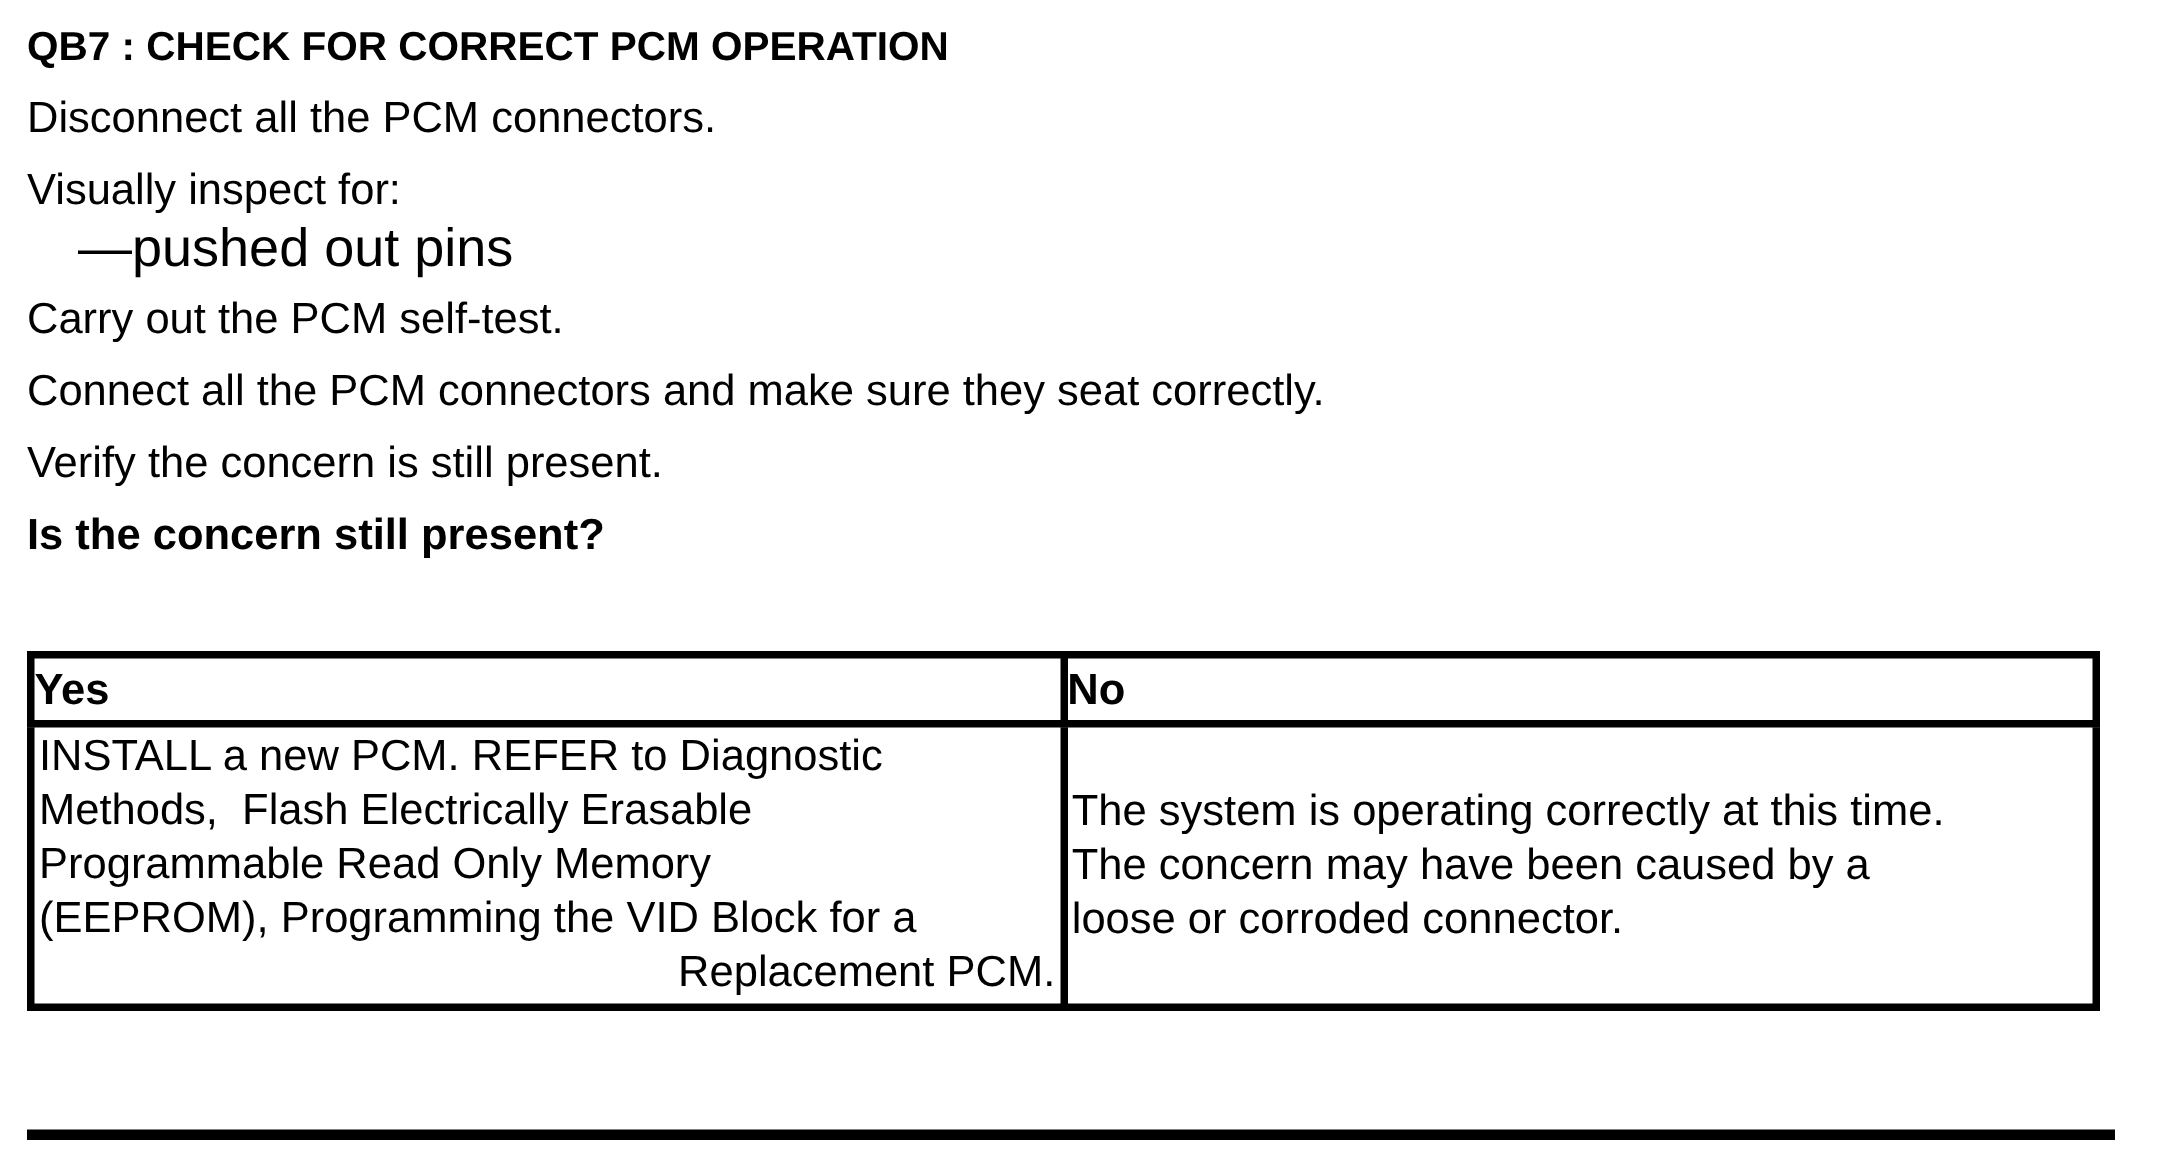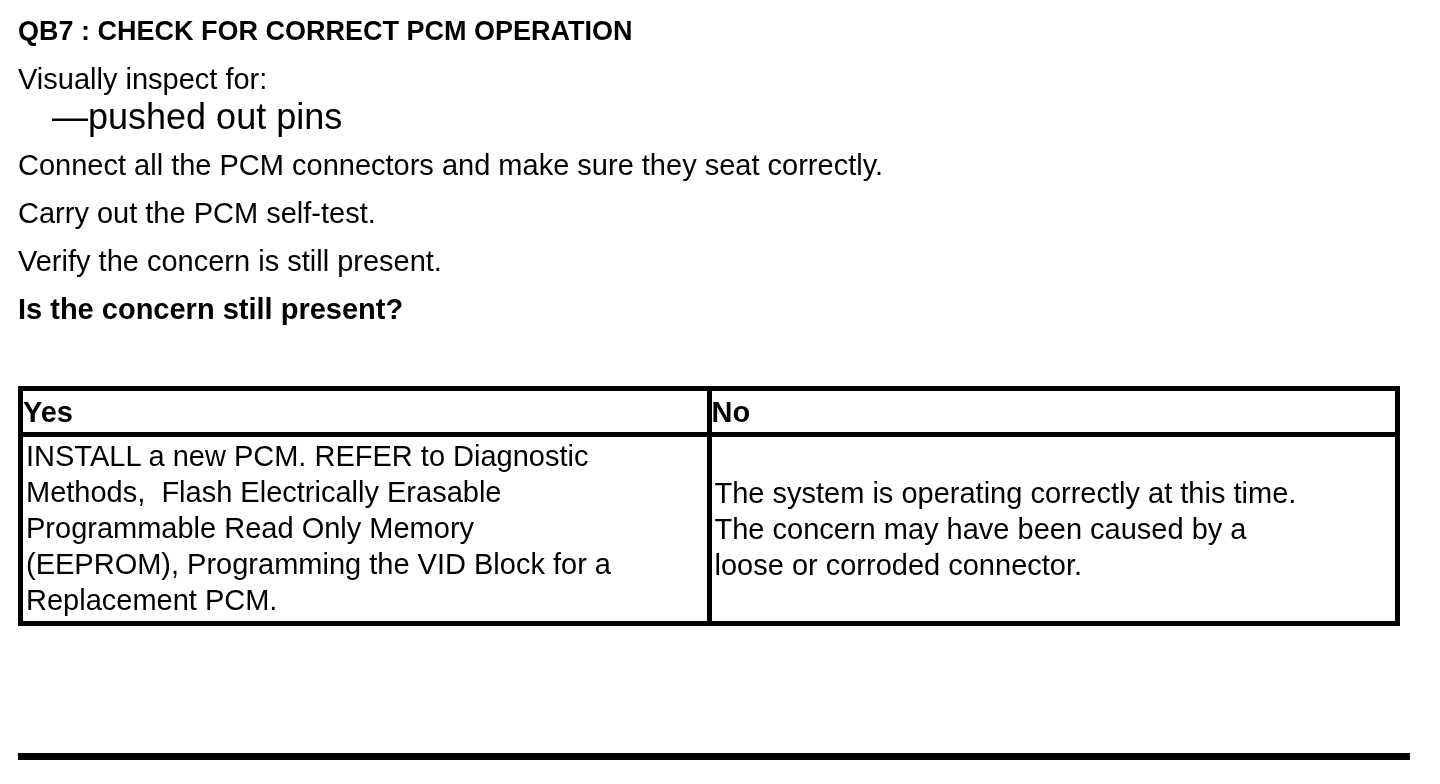--- a/index.html
+++ b/index.html
@@ -70,47 +70,48 @@
   }
   table.decision td {
     width: 50%;
     height: 189px;
     padding: 1px 3px;
     line-height: 36px;
   }
   td.yes-cell { vertical-align: top; }
   td.no-cell  { vertical-align: middle; }
   .cell-line { white-space: pre-wrap; }
-  .cell-line.center { text-align: left; }
+  .cell-line.center { text-align: right; }
   .bottom-rule {
     position: absolute;
     left: 18px;
     top: 753px;
     width: 1392px;
     height: 7px;
     background: #000000;
   }
 </style>
 </head>
 <body>
 
 <div class="page">
 
   <div class="proc-title">QB7 : CHECK FOR CORRECT PCM OPERATION</div>
 
+  <div class="step">Disconnect all the PCM connectors.</div>
 
   <div class="step no-gap">Visually inspect for:</div>
 
   <div class="inspect-list">
     <div class="inspect-item">—pushed out pins</div>
   </div>
 
+  <div class="step">Carry out the PCM self-test.</div>
+
   <div class="step">Connect all the PCM connectors and make sure they seat correctly.</div>
-
-  <div class="step">Carry out the PCM self-test.</div>
 
   <div class="step">Verify the concern is still present.</div>
 
   <div class="question">Is the concern still present?</div>
 
   <table class="decision">
     <thead>
       <tr>
         <th>Yes</th>
         <th>No</th>

